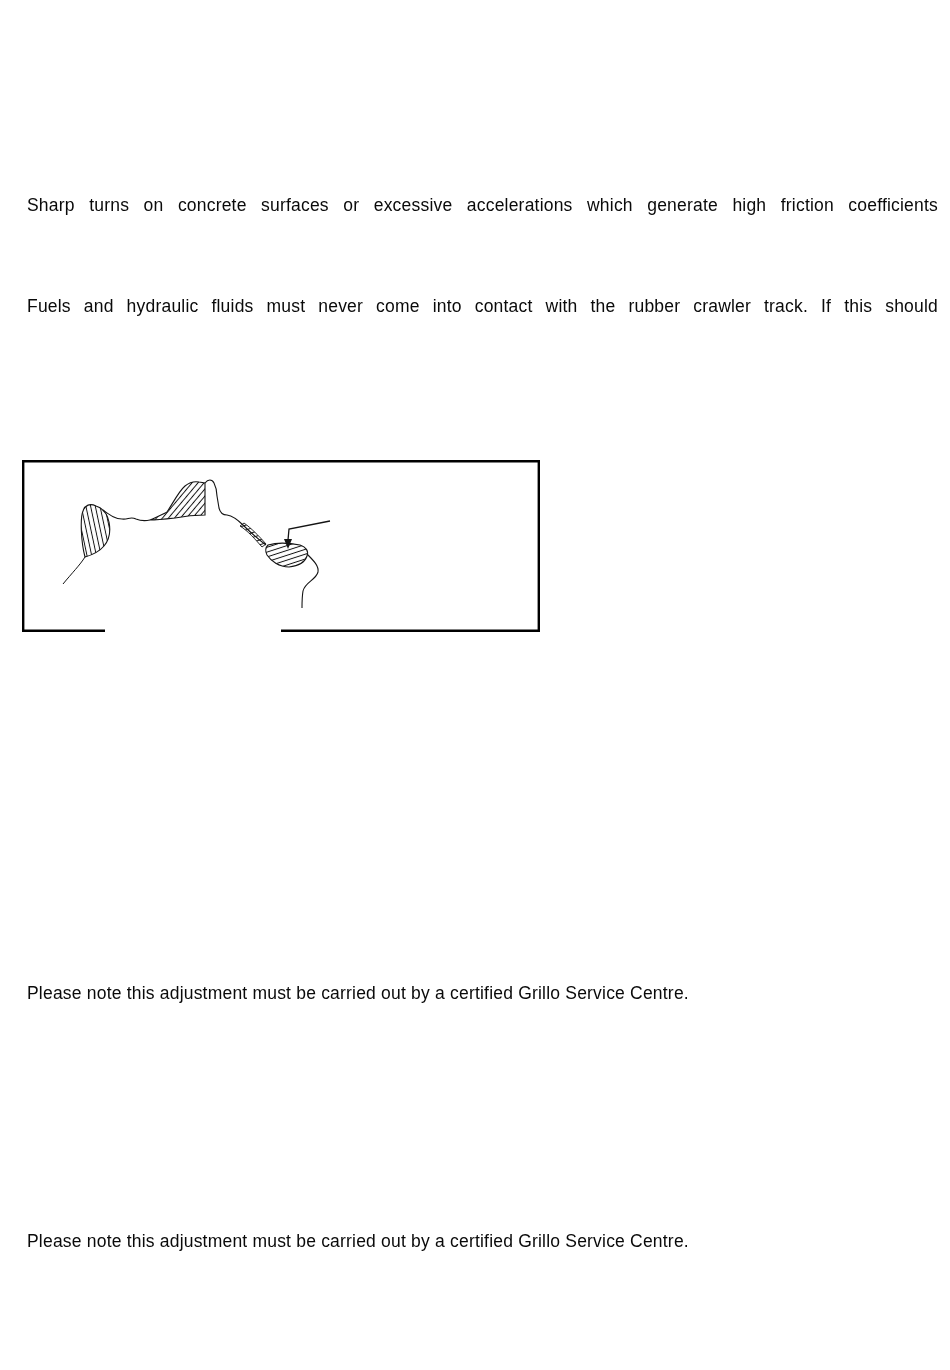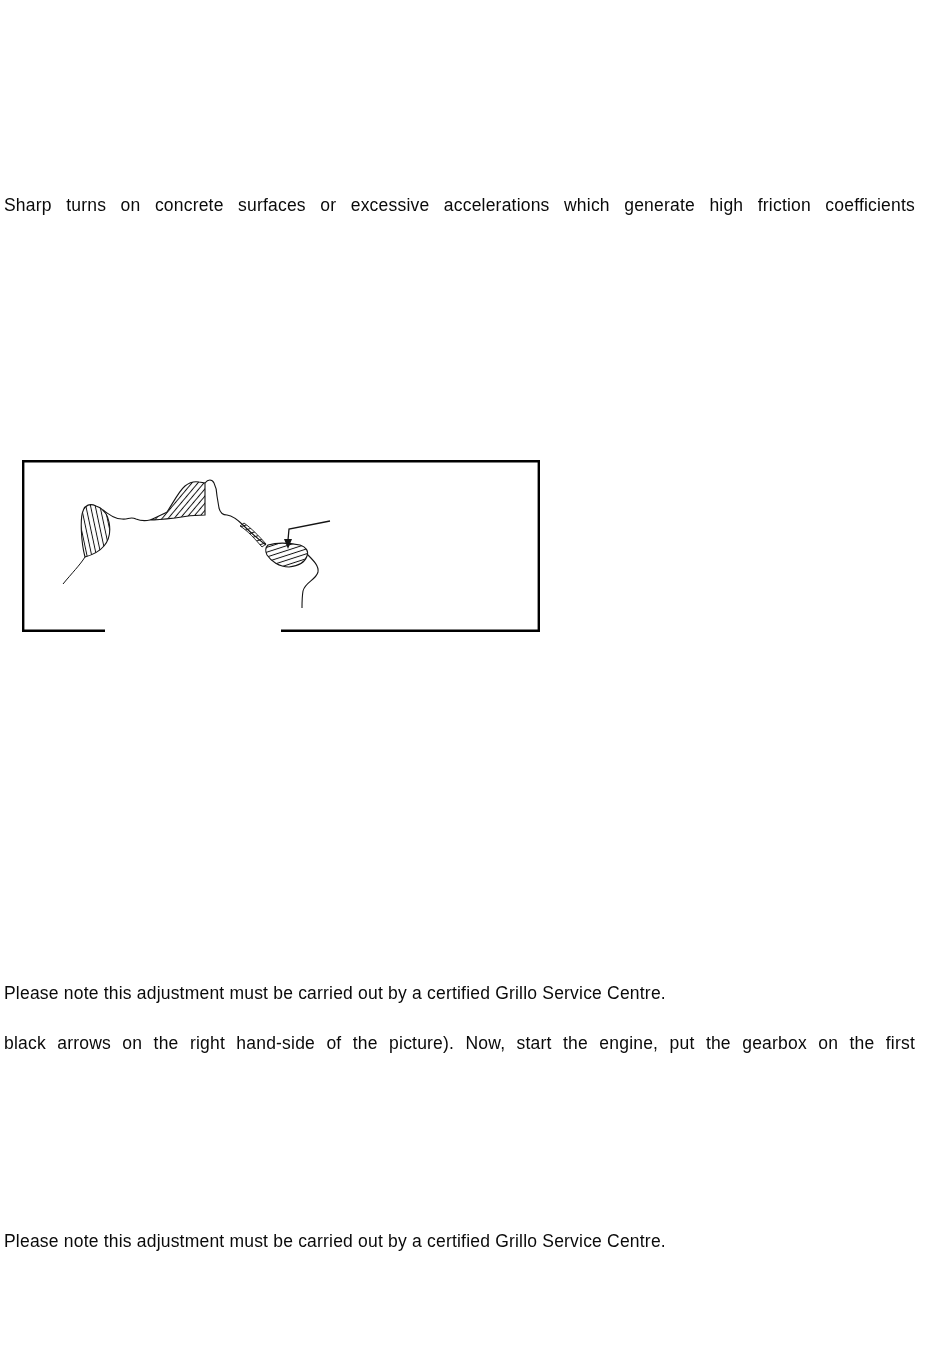--- a/index.html
+++ b/index.html
@@ -10,21 +10,21 @@
     overflow: hidden;
   }
   .page {
     position: relative;
     width: 950px; height: 1370px;
     background: #ffffff;
     color: #000000;
   }
   .line {
     position: absolute;
-    left: 4px;
+    left: 27px;
     width: 911px;
     font-size: 17.5px;
     line-height: 20px;
     letter-spacing: 0.2px;
     color: #0a0a0a;
     white-space: normal;
   }
   .justified {
     text-align: justify;
     text-align-last: justify;
@@ -36,20 +36,21 @@
   }
   .figure-box svg { display: block; }
 </style>
 </head>
 <body>
 
 <div class="page">
 
   <p class="line justified" style="top:195px">Sharp turns on concrete surfaces or excessive accelerations which generate high friction coefficients</p>
 
+  <p class="line justified" style="top:296px">Fuels and hydraulic fluids must never come into contact with the rubber crawler track.  If this should</p>
 
   <div class="figure-box">
     <svg width="518" height="172" viewBox="0 0 518 172">
       <defs>
         <pattern id="hatchLeft" width="4.6" height="4.6" patternUnits="userSpaceOnUse" patternTransform="rotate(-12)">
           <line x1="2.3" y1="0" x2="2.3" y2="4.6" stroke="#141414" stroke-width="1"></line>
         </pattern>
         <pattern id="hatchMid" width="4.6" height="4.6" patternUnits="userSpaceOnUse" patternTransform="rotate(40)">
           <line x1="2.3" y1="0" x2="2.3" y2="4.6" stroke="#141414" stroke-width="1"></line>
         </pattern>
@@ -83,18 +84,17 @@
       <path d="M285,94 C292,101 297,106 296,112 C294,120 283,122 281,131
                C280,137 280,143 280,148" fill="none" stroke="#141414" stroke-width="1.1"></path>
 
       <path d="M308,61 L267,69 L266,80" fill="none" stroke="#141414" stroke-width="1.3"></path>
       <path d="M262,79 L270,79 L266,89 Z" fill="#141414" stroke="none"></path>
     </svg>
   </div>
 
   <p class="line" style="top:983px">Please note this adjustment must be carried out by a certified Grillo Service Centre.</p>
 
-  <p class="line justified" style="top:1033px">black arrows on the right hand-side of the picture). Now, start the engine, put the gearbox on the first</p>
 
   <p class="line" style="top:1231px">Please note this adjustment must be carried out by a certified Grillo Service Centre.</p>
 
 
 </div>
 
 </body></html>

